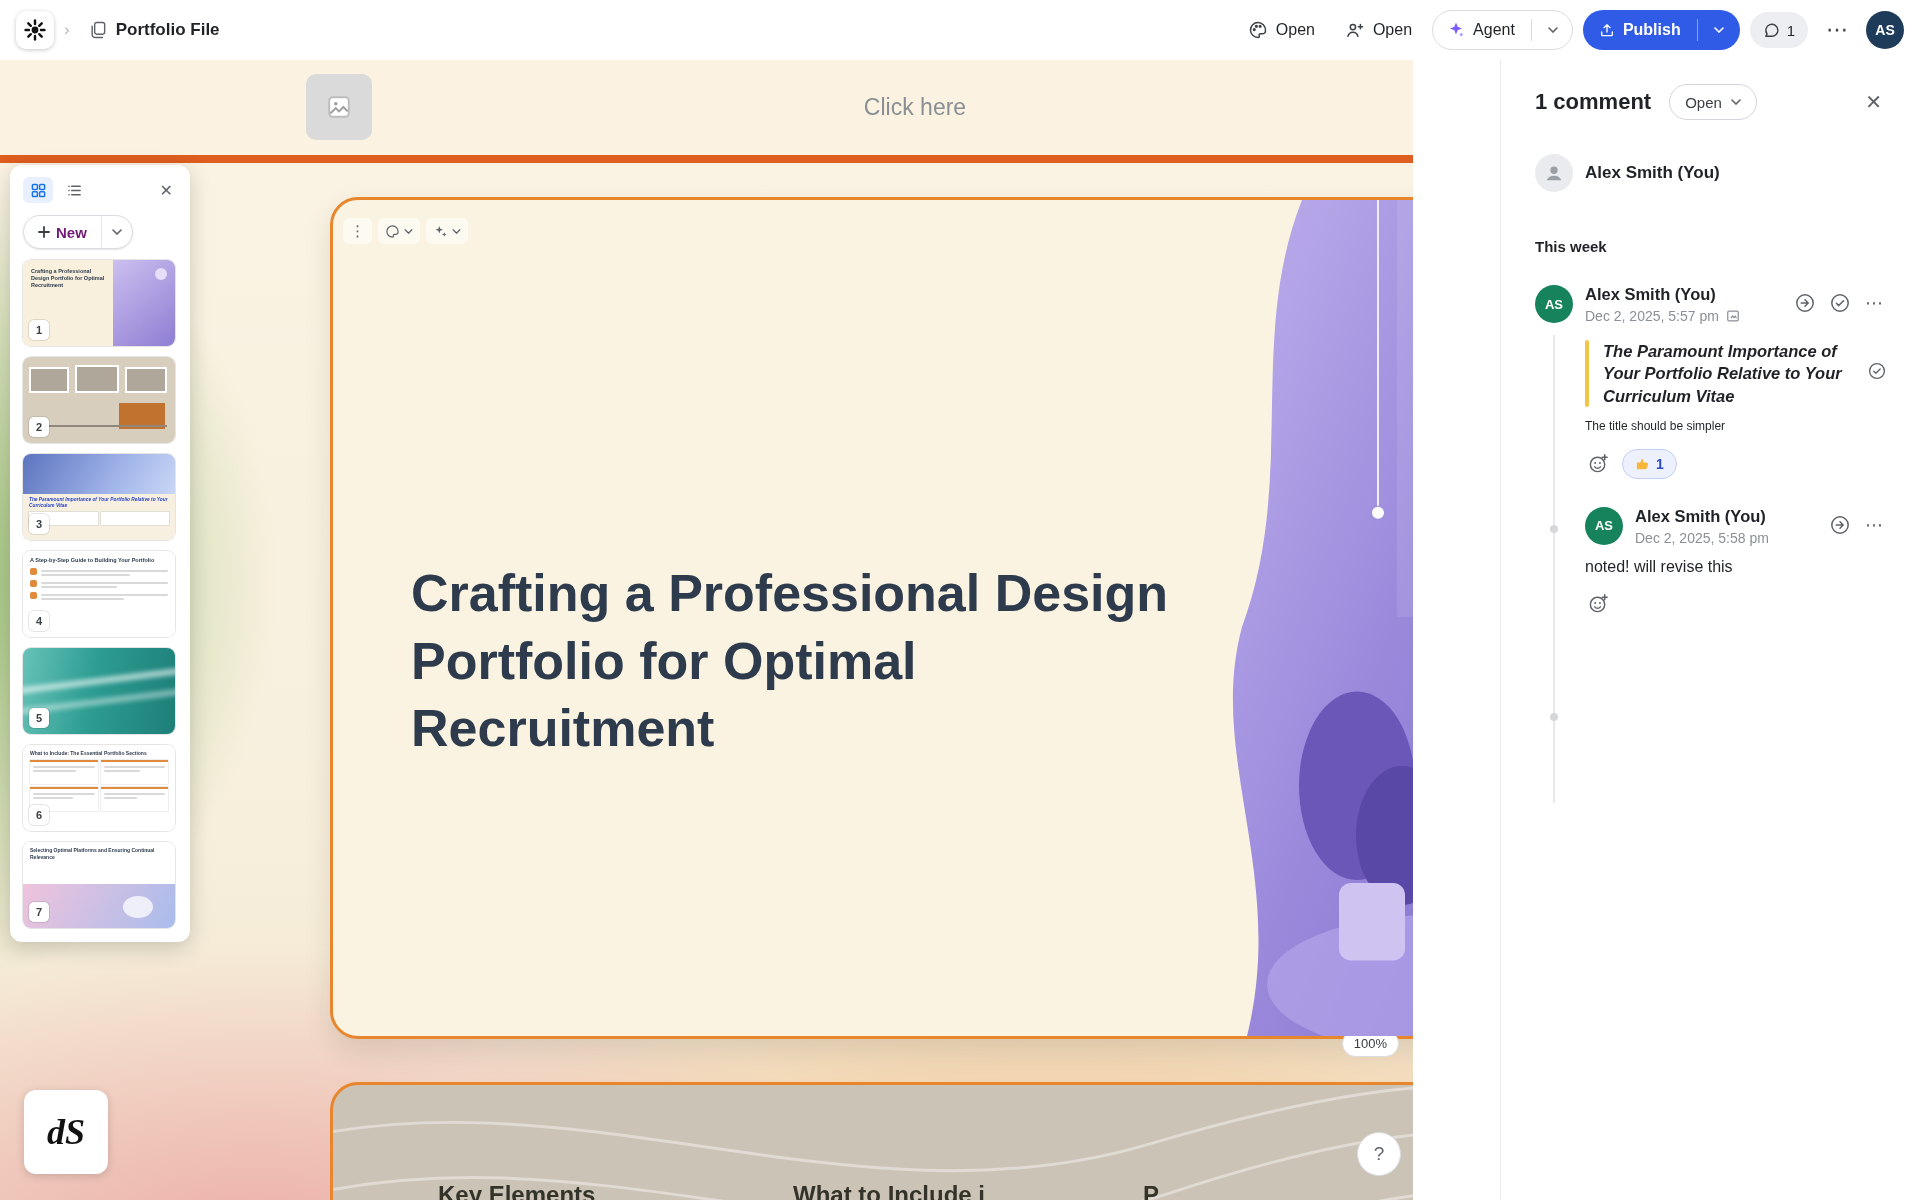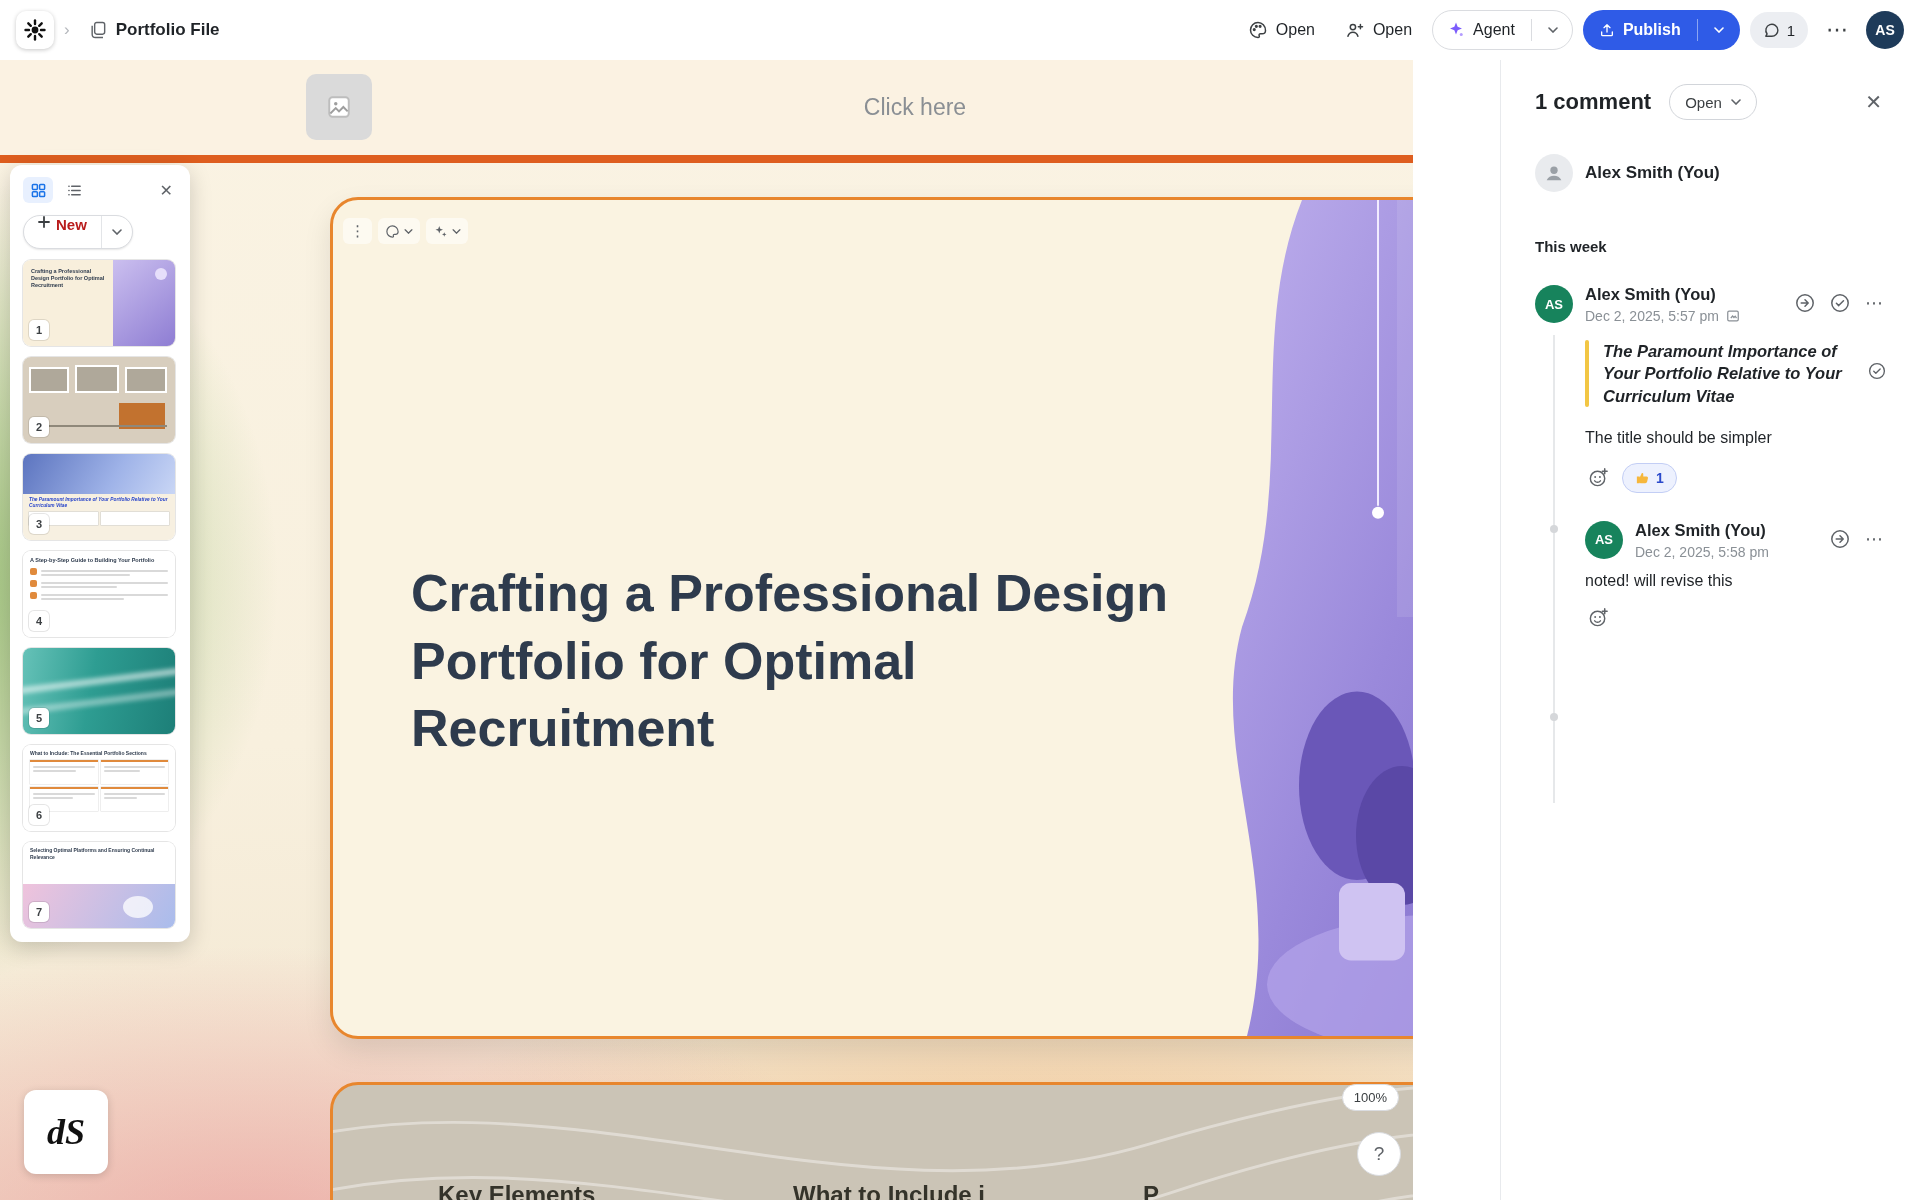--- a/index.html
+++ b/index.html
@@ -63,40 +63,40 @@
     border:3px solid #E8862D; border-radius:28px 28px 0 0; overflow:hidden; }
   .s2h { position:absolute; top:96px; font-size:24px; font-weight:700; color:#34332a; z-index:2; }
   .waves { position:absolute; inset:0; width:100%; height:100%; }
 
   .brand { position:absolute; left:24px; top:1030px; width:84px; height:84px; background:#fff;
     border-radius:12px; box-shadow:0 2px 8px rgba(0,0,0,.16);
     display:flex; align-items:center; justify-content:center; }
   .brand span { font-family:"Liberation Serif", serif; font-style:italic; font-weight:700;
     font-size:36px; color:#111; }
 
-  .zoom { position:absolute; right:14px; top:1024px; height:27px; padding:0 11px; background:#fff;
+  .zoom { position:absolute; right:14px; top:970px; height:27px; padding:0 11px; background:#fff;
     border:1px solid #dadce0; border-radius:14px; font-size:13px; color:#3c4043;
     display:flex; align-items:center; }
   .help { position:absolute; right:12px; top:1072px; width:44px; height:44px; border-radius:50%;
     background:#fff; border:1px solid #dadce0; color:#5f6368; font-size:19px;
     display:flex; align-items:center; justify-content:center; }
 
   
   #slidepanel { position:absolute; left:10px; top:165px; width:180px; background:#fff;
     border-radius:12px; box-shadow:0 6px 22px rgba(0,0,0,.18); padding:12px 13px 14px; z-index:40; }
   .sp-head { display:flex; align-items:center; gap:6px; }
   .toggle { width:30px; height:26px; border-radius:6px; display:flex; align-items:center;
     justify-content:center; border:none; background:none; padding:0; }
   .toggle.active { background:#E8F0FE; }
   .sp-close { margin-left:auto; background:none; border:none; color:#5f6368; font-size:16px; padding:2px 4px; }
   .newrow { display:flex; margin-top:12px; }
   .new-btn { display:flex; align-items:center; height:34px; border:1px solid #dadce0;
     border-radius:17px; background:#fff; box-shadow:0 1px 2px rgba(0,0,0,.10); overflow:hidden; }
-  .new-main { display:flex; align-items:flex-start; gap:6px; padding:0 14px 0 14px; font-size:15px;
-    font-weight:600; color:#b91c1c; background:none; border:none; height:100%; }
+  .new-main { display:flex; align-items:center; gap:6px; padding:0 14px 0 14px; font-size:15px;
+    font-weight:600; color:#701a75; background:none; border:none; height:100%; }
   .new-chev { display:flex; align-items:center; padding:0 10px; border-left:1px solid #e3e5e8;
     background:none; border-top:none; border-right:none; border-bottom:none; height:100%; color:#5f6368; }
   .thumb { position:relative; width:152px; height:86px; border-radius:8px; margin-top:11px;
     overflow:hidden; box-shadow:0 0 0 1px rgba(0,0,0,.10); background:#fff; cursor:pointer; }
   .numb { position:absolute; left:6px; bottom:6px; width:20px; height:20px; background:#fff;
     border-radius:5px; font-size:11px; font-weight:600; color:#3c4043; display:flex;
     align-items:center; justify-content:center; box-shadow:0 0 0 1px rgba(0,0,0,.10); z-index:3; }
   .tinytitle { font-size:5.5px; line-height:1.3; font-weight:700; color:#2E3B4D; }
 
   .t1 { display:flex; background:#F8EFDC; height:100%; }
@@ -159,21 +159,21 @@
   .mname { font-size:16.5px; font-weight:700; color:#1f2327; }
   .mts { display:flex; align-items:center; gap:7px; margin-top:4px; font-size:14px; color:#8a9096; }
   .actions { margin-left:auto; display:flex; align-items:center; gap:11px; padding-top:6px; }
   .icon-btn { background:none; border:none; padding:2px; display:flex; color:#5f6368; }
   .dots18 { font-size:18px; color:#5f6368; line-height:1; letter-spacing:1px; }
   .quote { display:flex; margin:16px 0 0 50px; align-items:center; }
   .qbar { width:4px; align-self:stretch; border-radius:2px; background:#F2C644; flex:none; }
   .qtext { margin-left:14px; font-size:16.5px; font-style:italic; font-weight:700; color:#1f2327;
     line-height:1.35; width:296px; }
   .qcheck { margin-left:10px; }
-  .cbody { margin:22px 0 0 50px; font-size:16px; color:#1f2327; }
+  .cbody { margin:12px 0 0 50px; font-size:12px; color:#1f2327; }
   .reacts { display:flex; align-items:center; gap:10px; margin:16px 0 0 50px; }
   .rpill { display:flex; align-items:center; gap:6px; height:30px; padding:0 12px; background:#EDF1FE;
     border:1px solid #c3cef5; border-radius:15px; font-size:14px; font-weight:700; color:#2B4ACB; }
   .reply { margin:28px 0 0 50px; position:relative; z-index:2; }
   .rbody { margin-top:12px; font-size:16px; color:#1f2327; }
   .remoji { margin-top:14px; }
   .rinput { margin:36px 0 0 40px; width:399px; height:58px; border:1px solid #d9dadc;
     border-radius:10px; padding:0 16px; font-size:16px; font-family:inherit; color:#1f2327; background:#fff; }
   .rinput::placeholder { color:#9aa0a6; }
 </style>

